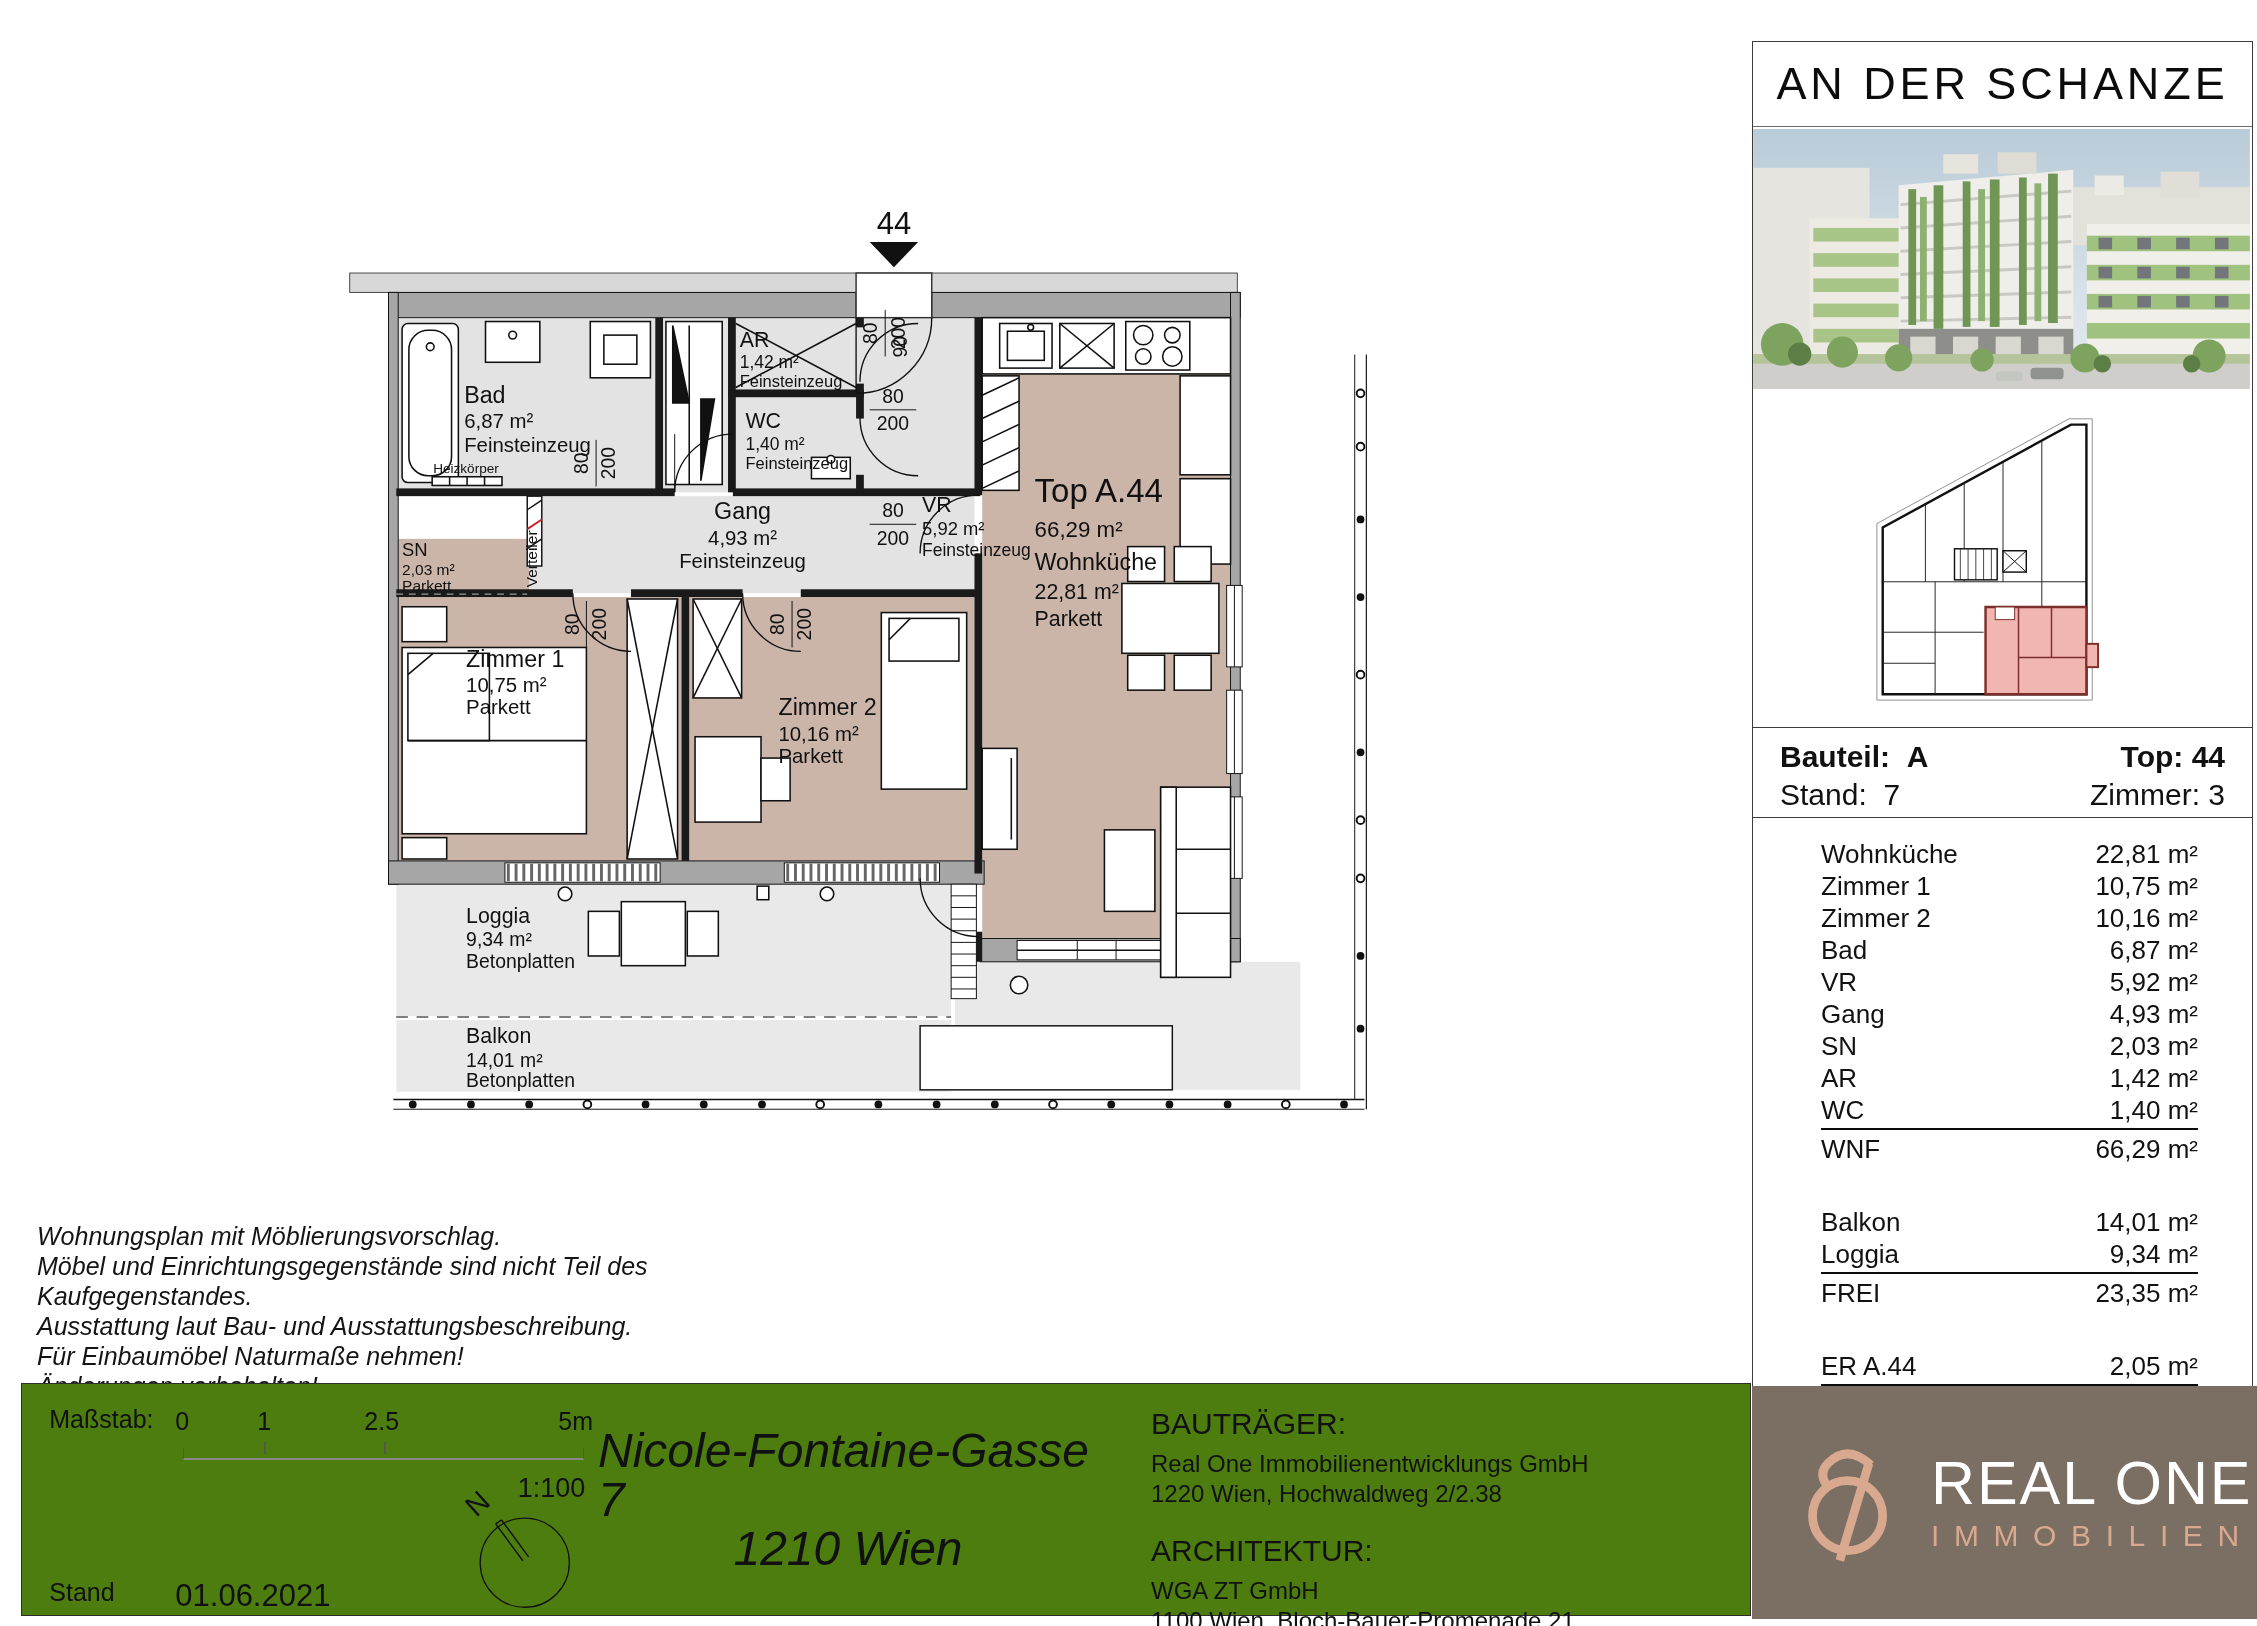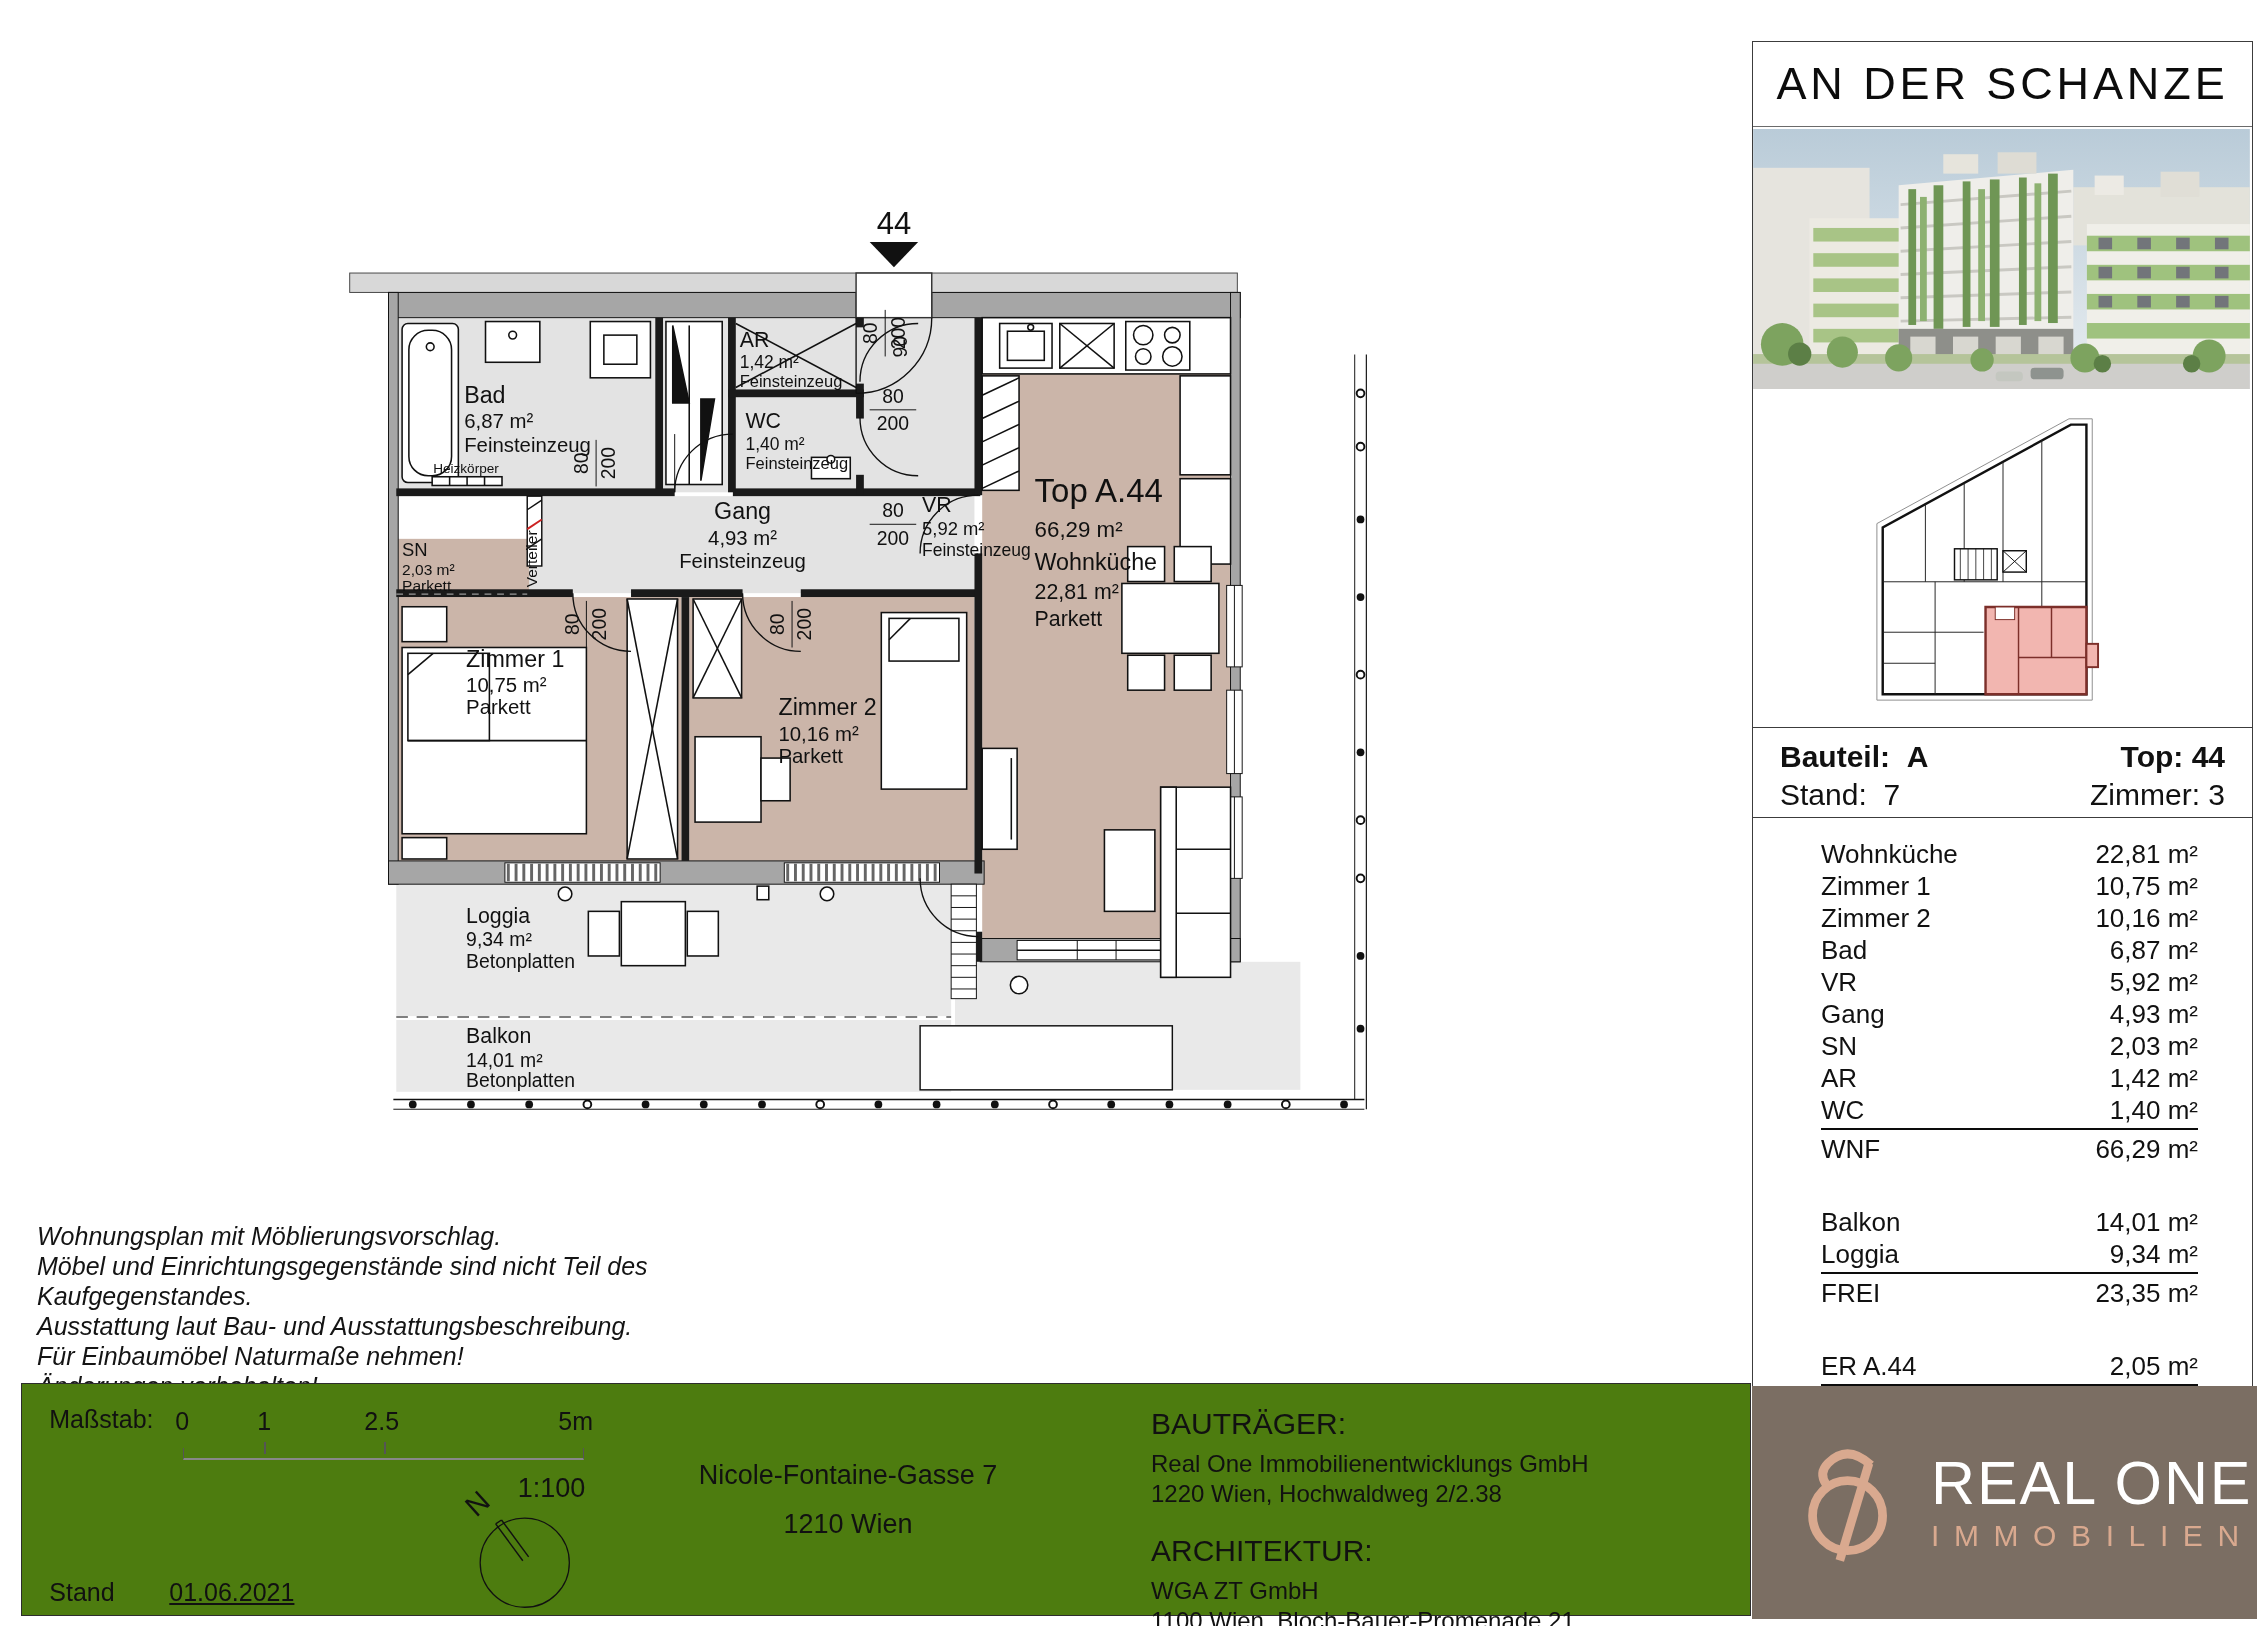--- a/index.html
+++ b/index.html
@@ -23,33 +23,33 @@
   .arow .vl{text-align:right;}
   .rule{height:0;border-bottom:2.9px solid #0c0c0c;margin:1.9px 0 2.9px 0;}
   .gap2{height:41px;}
 
   
   .bbox{position:absolute;top:1383px;height:233px;border:1.9px solid #2d2d2d;background:#4d7c0f;}
   #box-scale{left:21.3px;width:578px;}
   #box-address{left:598px;width:501px;border-left:none;display:flex;flex-direction:column;align-items:center;justify-content:center;}
   #box-contacts{left:1097px;width:654px;border-left:none;padding:23px 0 9px 54px;}
   #box-logo{position:absolute;left:1752px;top:1386px;width:545px;height:233px;display:flex;align-items:center;}
-  #box-address .a1{font-size:27px;line-height:49px;}
+  #box-address .a1{font-size:48px;line-height:49px;font-style:italic;}
   #box-contacts .h{font-size:30px;margin-bottom:7.8px;}
   #box-contacts .l{font-size:24px;line-height:30px;}
   #box-contacts .blockgap{height:25px;}
 
   
   #box-scale .ms{position:absolute;left:27px;top:21.3px;font-size:25px;}
   .ticknum{position:absolute;top:23px;font-size:25px;}
   #scalebar{position:absolute;left:161px;top:64px;width:401px;height:11.6px;border-left:1.9px solid #555;border-right:1.9px solid #555;border-bottom:2.9px solid #888;}
   .tickmark{position:absolute;top:58px;width:1.9px;height:11.6px;background:#555;}
   #ratio{position:absolute;left:417px;top:89px;width:146px;text-align:right;font-size:27px;}
   #stand-row{position:absolute;left:27px;top:194px;font-size:25px;}
-  #stand-date{position:absolute;left:147px;top:194px;font-size:25px;text-decoration:underline;}
+  #stand-date{position:absolute;left:153px;top:194px;font-size:31px;}
   #compass{position:absolute;left:427px;top:105px;}
 
   
   #box-logo{background:#7b6e63;}
   #logo-mark{margin-left:45px;}
   #logo-text{margin-left:27px;display:flex;flex-direction:column;}
   #logo-text .nm{color:#fff;font-size:61px;font-weight:400;letter-spacing:1.9px;line-height:62px;}
   #logo-text .sb{color:#d9a98f;font-size:30px;letter-spacing:14.6px;margin-top:5.8px;}
 
   

